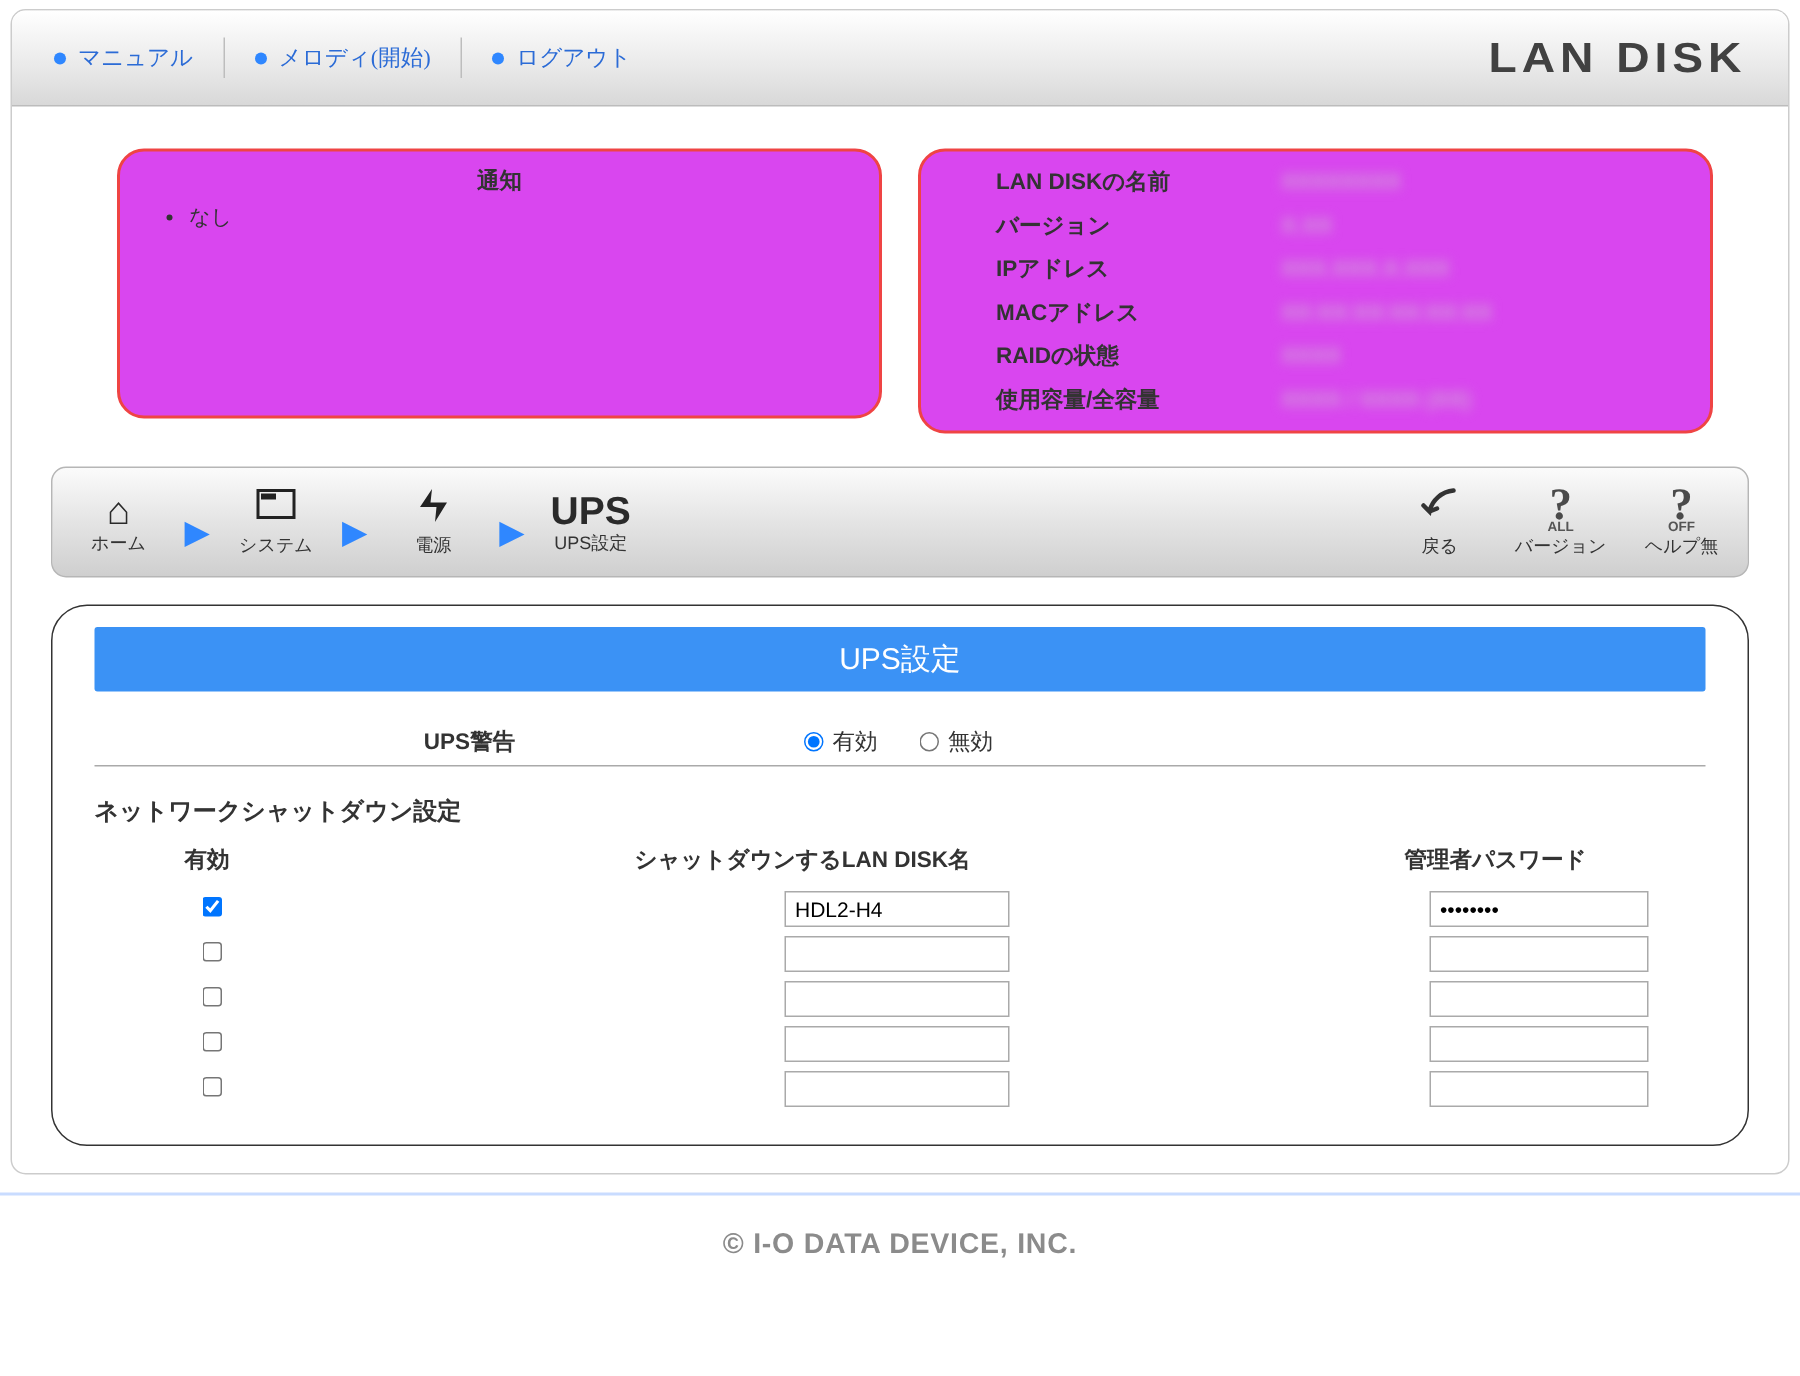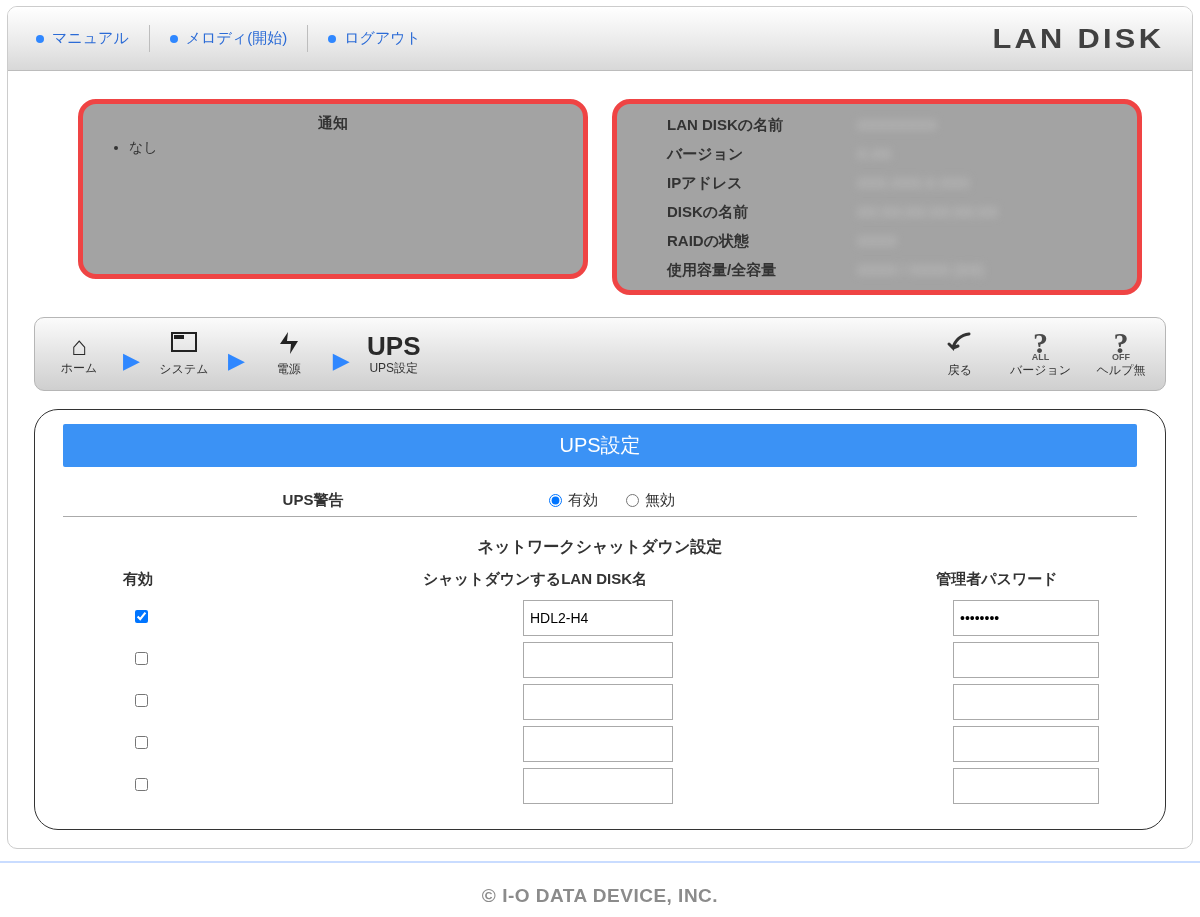--- a/index.html
+++ b/index.html
@@ -27,20 +27,21 @@
     justify-content: space-between;
     height: 64px;
     background: linear-gradient(to bottom, #ffffff 0%, #e9e9e9 60%, #d8d8d8 100%);
     border-bottom: 1px solid #bcbcbc;
     padding: 0 28px;
   }
   .topbar-links {
     display: flex;
     align-items: center;
     gap: 0;
+    font-family: Liberation Serif, serif;
   }
   .top-link {
     display: flex;
     align-items: center;
     padding: 4px 20px;
     color: #2b6bd6;
     cursor: pointer;
     border-left: 1px solid #bdbdbd;
     font-size: 15px;
   }
@@ -59,24 +60,24 @@
     transform-origin: right;
   }
 
   
   .info-row {
     display: flex;
     gap: 24px;
     padding: 28px 50px 10px 70px;
   }
   .panel {
-    border: 5px solid #ef4444;
+    border: 2px solid #ef4444;
     border-radius: 18px;
     padding: 10px 18px 14px;
-    background: #a3a3a3;
+    background: #d946ef;
   }
   .notice-panel {
     width: 510px;
     height: 180px;
   }
   .notice-title {
     text-align: center;
     font-weight: bold;
     font-size: 15px;
     margin-bottom: 6px;
@@ -148,40 +149,39 @@
     font-size: 20px;
     padding: 8px 0;
     border-radius: 2px;
     margin-bottom: 18px;
   }
   .form-row {
     display: flex;
     align-items: center;
     border-bottom: 1px solid #aaa;
     padding: 6px 30px;
-    gap: 16px;
+    gap: 3px;
   }
   .form-row:first-of-type { border-top: 1px solid #aaa; }
   .form-label {
     width: 440px;
     text-align: center;
     font-weight: bold;
     font-size: 15px;
   }
   .form-control { flex: 1; display: flex; align-items: center; gap: 28px; font-size: 15px;}
   .form-control label { display: inline-flex; align-items: center; gap: 6px; }
   select {
     font-size: 14px;
     padding: 2px 6px;
     border: 1px solid #999;
     border-radius: 4px;
   }
 
   .subsection-title {
-    text-align: center;
     font-weight: bold;
     font-size: 16px;
     margin: 20px 0 8px;
   }
   .ns-table {
     width: 100%;
   }
   .ns-header {
     display: flex;
     font-weight: bold;
@@ -193,21 +193,21 @@
   .col-pass   { width: 280px; text-align: center; }
   .ns-row {
     display: flex;
     align-items: center;
     padding: 3px 0;
   }
   .ns-row .col-enable { padding-left: 72px; }
   .ns-row input[type="text"],
   .ns-row input[type="password"] {
     border: 1px solid #aaa;
-    height: 36px;
+    height: 24px;
     padding: 2px 6px;
     font-size: 14px;
   }
   .ns-row .col-name input { width: 150px; margin-left: 126px;}
   .ns-row .col-pass input { width: 146px; margin-left: 58px;}
 
   .apply-row {
     display: flex;
     justify-content: flex-end;
     margin-top: 28px;
@@ -275,21 +275,21 @@
       </div>
       <div class="status-row">
         <div class="status-label">バージョン</div>
         <div class="status-value">X.XX</div>
       </div>
       <div class="status-row">
         <div class="status-label">IPアドレス</div>
         <div class="status-value">XXX.XXX.X.XXX</div>
       </div>
       <div class="status-row">
-        <div class="status-label">DISKの名前</div>
+        <div class="status-label">MACアドレス</div>
         <div class="status-value">XX:XX:XX:XX:XX:XX</div>
       </div>
       <div class="status-row">
         <div class="status-label">RAIDの状態</div>
         <div class="status-value">XXXX</div>
       </div>
       <div class="status-row">
         <div class="status-label">使用容量/全容量</div>
         <div class="status-value">XXXX / XXXX (XX)</div>
       </div>

